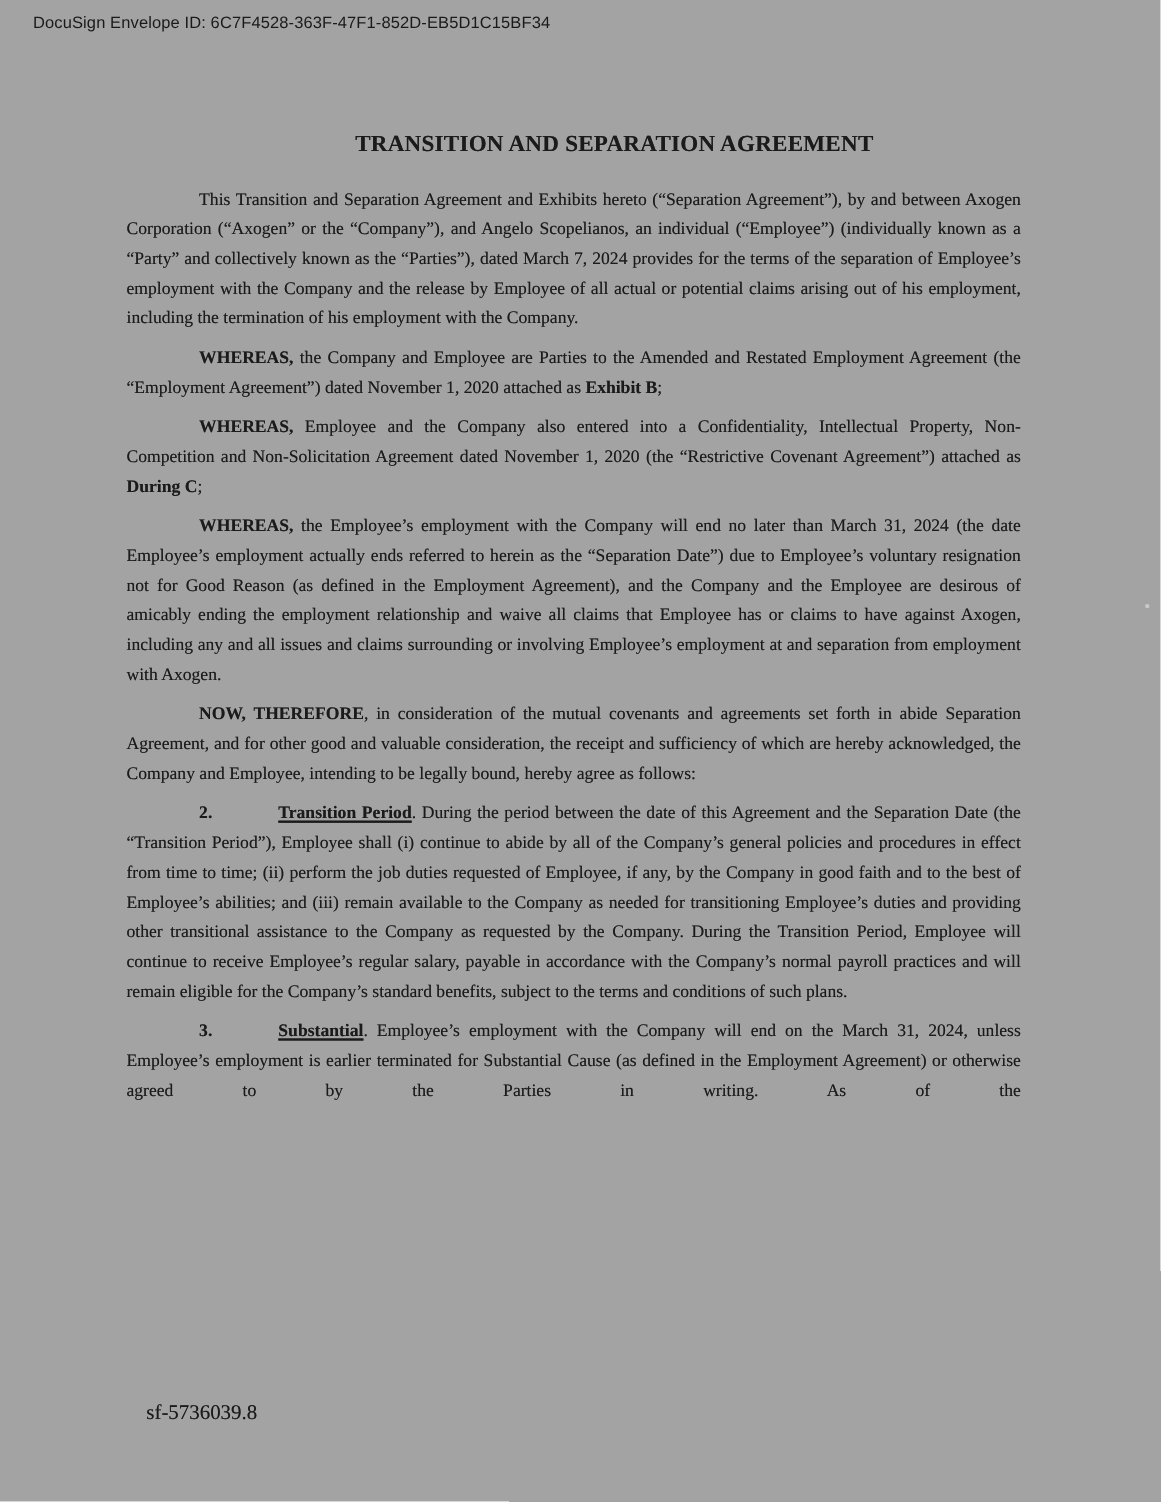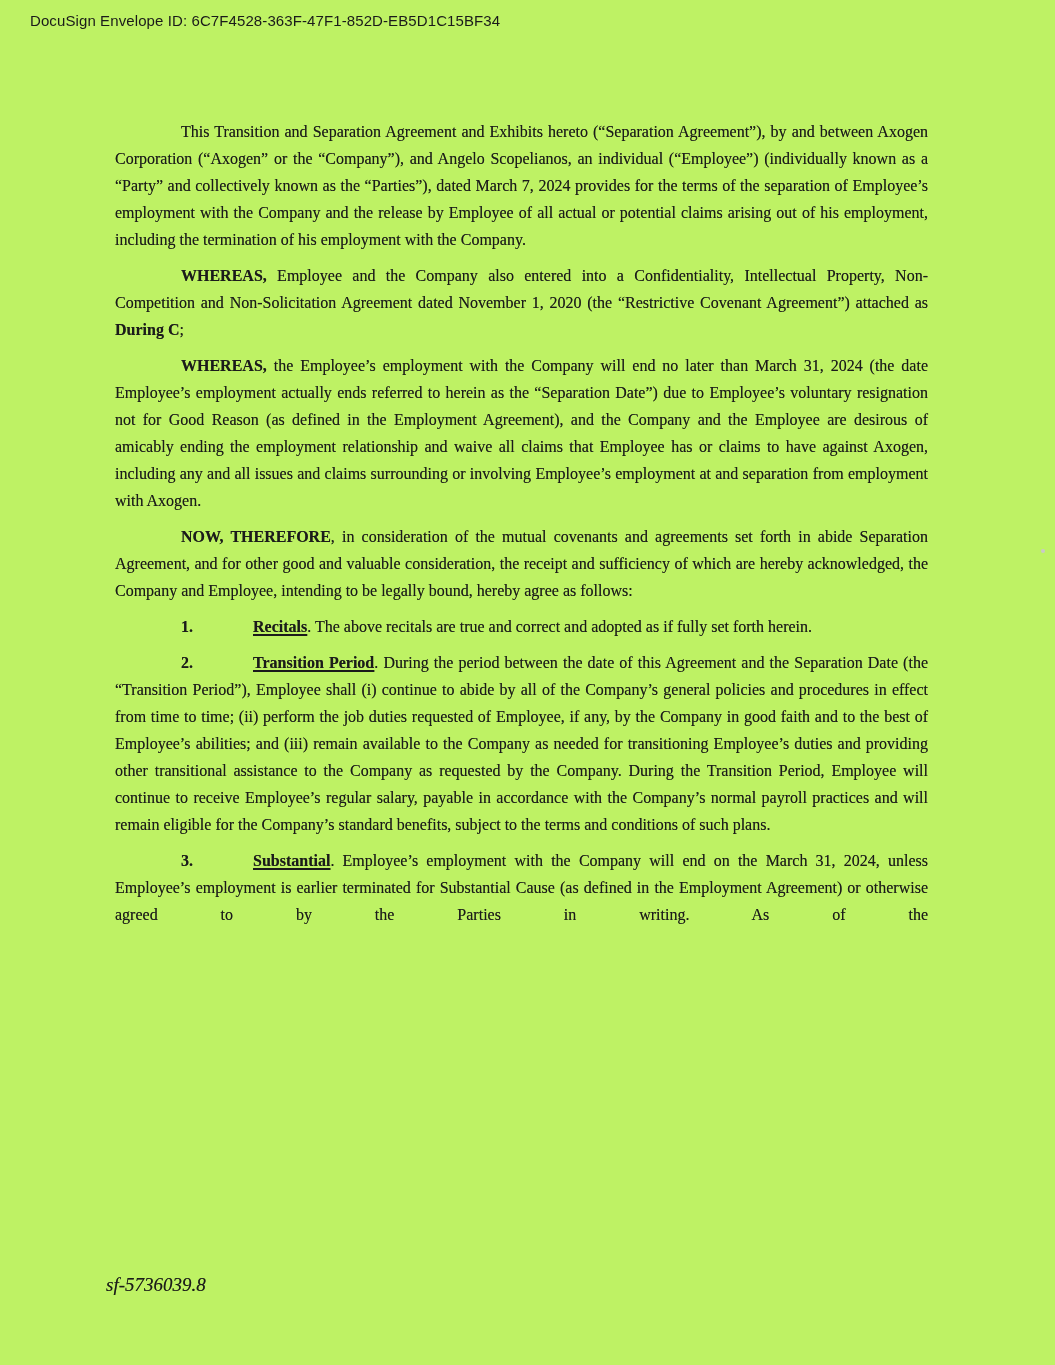--- a/index.html
+++ b/index.html
@@ -1,20 +1,20 @@
 <!DOCTYPE html>
 <html><head>
 <meta charset="utf-8">
 <style>
   html, body { margin: 0; padding: 0; background: #ffffff; }
   .sheet {
     position: relative;
     width: 1055px;
     height: 1365px;
-    background: #bef264;
+    background: #a3a3a3;
     overflow: hidden;
     font-family: "Liberation Serif", serif;
     color: #1b1b1b;
   }
   .envelope {
     position: absolute;
     left: 30px;
     top: 12px;
     font-family: "Liberation Sans", sans-serif;
     font-size: 15px;
@@ -54,56 +54,56 @@
     text-underline-offset: 2px;
   }
   .secnum {
     font-weight: bold;
     display: inline-block;
     width: 72px;
     text-indent: 0;
   }
   .doc-footer {
     position: absolute;
-    left: 106px;
+    left: 133px;
     top: 1274px;
     font-size: 19px;
     text-shadow: 0 0 0.4px rgba(0,0,0,0.5);
-    font-style: italic;
   }
   .artifact {
     position: absolute;
     left: 1041px;
     top: 549px;
     width: 4px;
     height: 4px;
     border-radius: 50%;
     background: #c9c9c9;
   }
 </style>
 </head>
 <body>
 
 <div class="sheet">
 
   <div class="envelope">DocuSign Envelope ID: 6C7F4528-363F-47F1-852D-EB5D1C15BF34</div>
 
   <div class="content">
 
+    <h1 class="doc-title">TRANSITION AND SEPARATION AGREEMENT</h1>
 
     <p class="para"><span>This Transition and Separation Agreement and Exhibits hereto (“Separation Agreement”), by and between Axogen Corporation (“Axogen” or the “Company”), and Angelo Scopelianos, an individual (“Employee”) (individually known as a “Party” and collectively known as the “Parties”), dated March 7, 2024 provides for the terms of the separation of Employee’s employment with the Company and the release by Employee of all actual or potential claims arising out of his employment, including the termination of his employment with the Company.</span></p>
 
+    <p class="para"><span class="b">WHEREAS,</span><span> the Company and Employee are Parties to the Amended and Restated Employment Agreement (the “Employment Agreement”) dated November 1, 2020 attached as </span><span class="b">Exhibit B</span><span>;</span></p>
 
     <p class="para"><span class="b">WHEREAS,</span><span> Employee and the Company also entered into a Confidentiality, Intellectual Property, Non-Competition and Non-Solicitation Agreement dated November 1, 2020 (the “Restrictive Covenant Agreement”) attached as </span><span class="b">During C</span><span>;</span></p>
 
     <p class="para"><span class="b">WHEREAS,</span><span> the Employee’s employment with the Company will end no later than March 31, 2024 (the date Employee’s employment actually ends referred to herein as the “Separation Date”) due to Employee’s voluntary resignation not for Good Reason (as defined in the Employment Agreement), and the Company and the Employee are desirous of amicably ending the employment relationship and waive all claims that Employee has or claims to have against Axogen, including any and all issues and claims surrounding or involving Employee’s employment at and separation from employment with Axogen.</span></p>
 
     <p class="para"><span class="b">NOW, THEREFORE</span><span>, in consideration of the mutual covenants and agreements set forth in abide Separation Agreement, and for other good and valuable consideration, the receipt and sufficiency of which are hereby acknowledged, the Company and Employee, intending to be legally bound, hereby agree as follows:</span></p>
 
-    <p class="para"><span class="secnum">1.</span><span class="bu">Recitals</span><span>.  The above recitals are true and correct and adopted as if fully set forth herein.</span></p>
 
     <p class="para"><span class="secnum">2.</span><span class="bu">Transition Period</span><span>.  During the period between the date of this Agreement and the Separation Date (the “Transition Period”), Employee shall (i) continue to abide by all of the Company’s general policies and procedures in effect from time to time; (ii) perform the job duties requested of Employee, if any, by the Company in good faith and to the best of Employee’s abilities; and (iii) remain available to the Company as needed for transitioning Employee’s duties and providing other transitional assistance to the Company as requested by the Company.  During the Transition Period, Employee will continue to receive Employee’s regular salary, payable in accordance with the Company’s normal payroll practices and will remain eligible for the Company’s standard benefits, subject to the terms and conditions of such plans.</span></p>
 
     <p class="para cont"><span class="secnum">3.</span><span class="bu">Substantial</span><span>.  Employee’s employment with the Company will end on the March 31, 2024, unless Employee’s employment is earlier terminated for Substantial Cause (as defined in the Employment Agreement) or otherwise agreed to by the Parties in writing.  As of the</span></p>
 
   </div>
 
   <div class="doc-footer">sf-5736039.8</div>
 
   <div class="artifact"></div>

